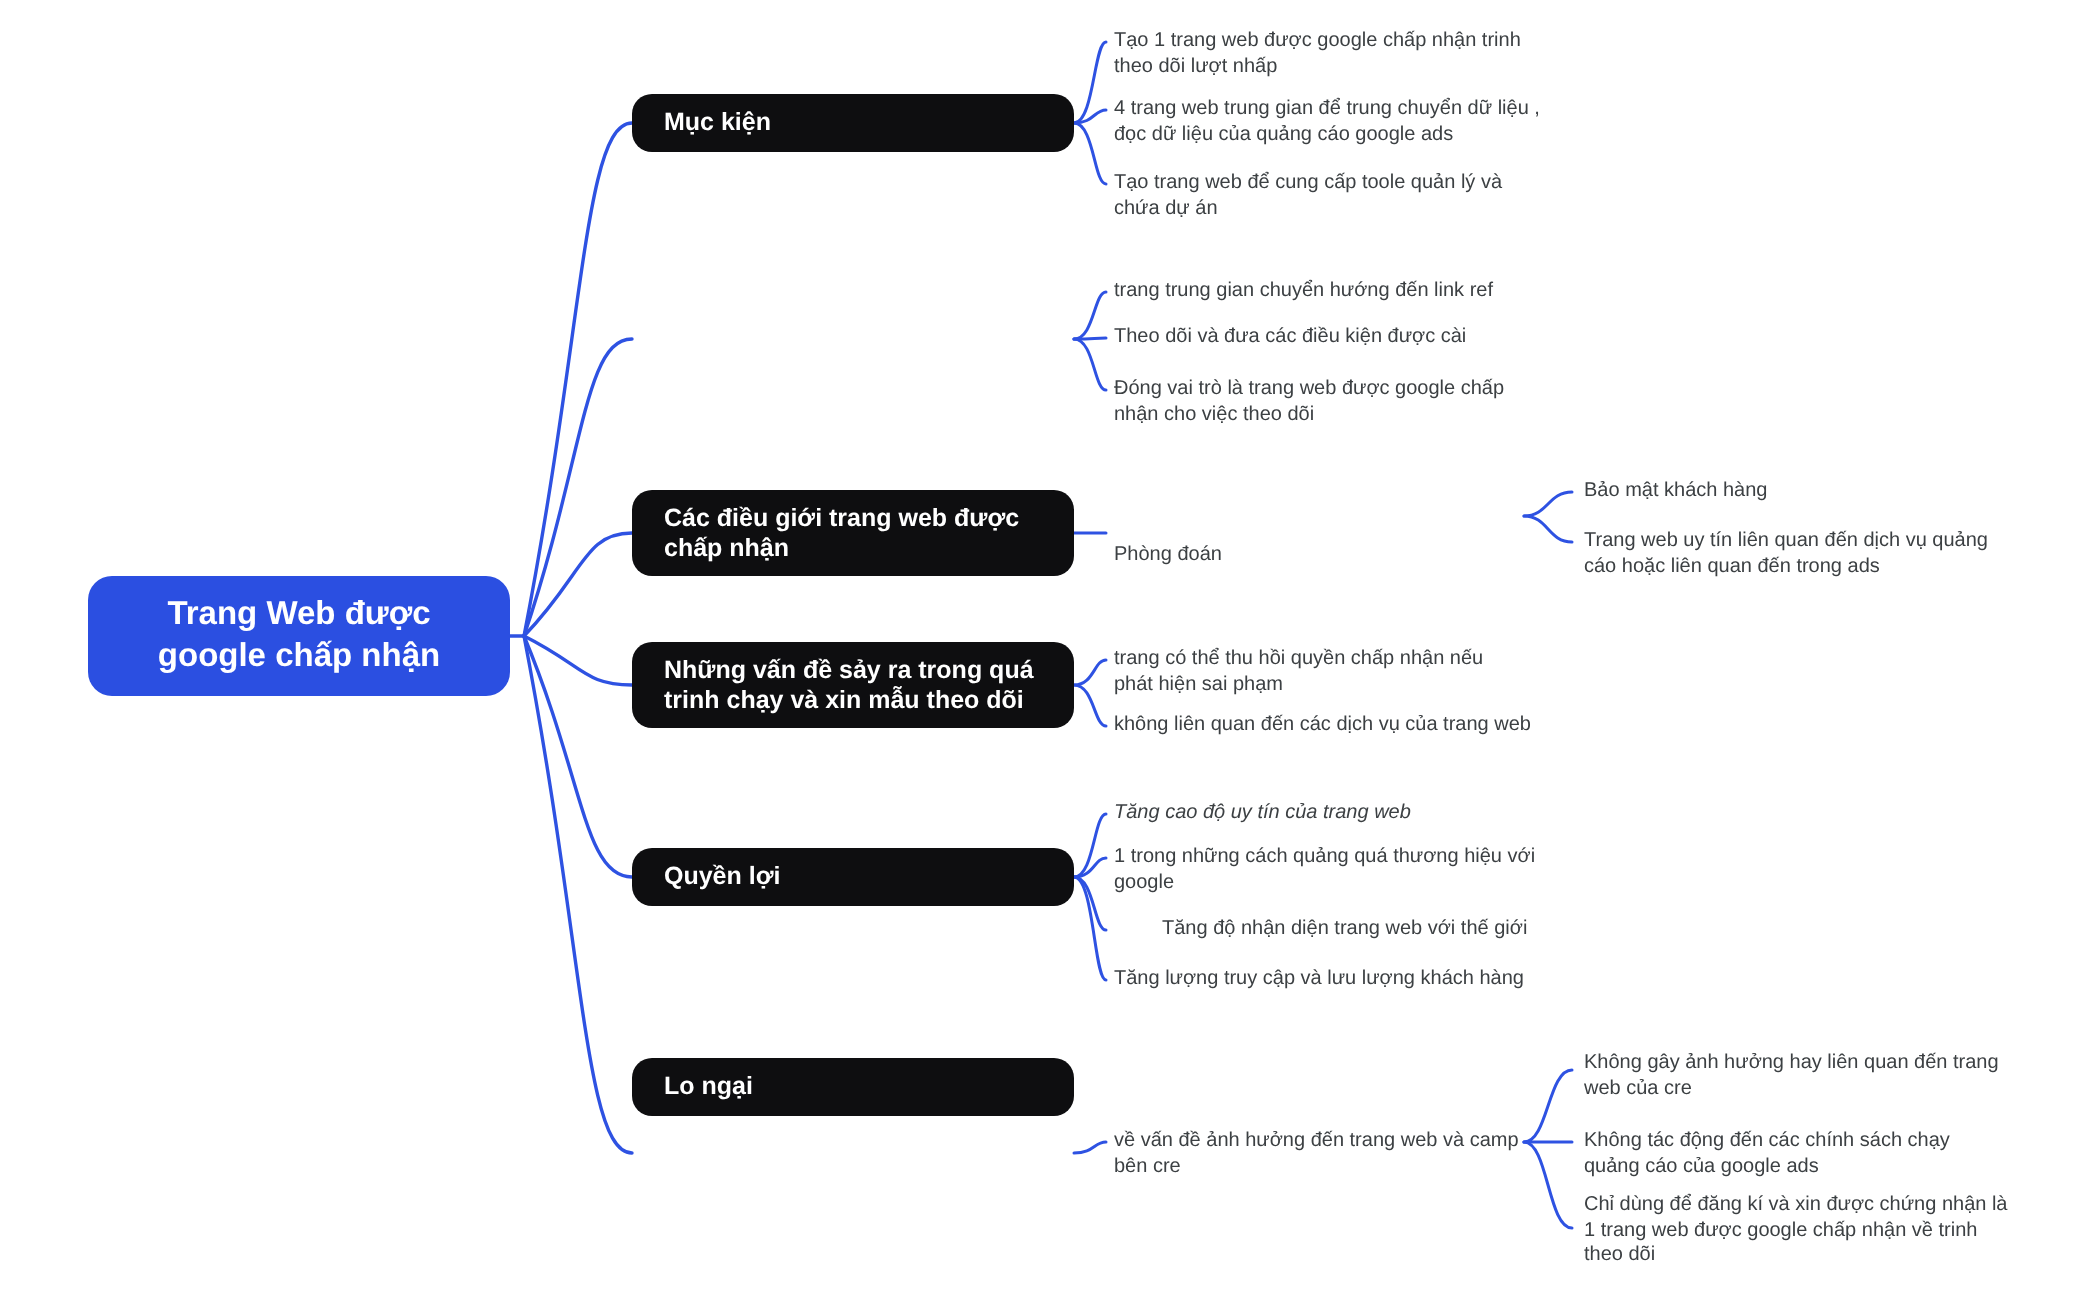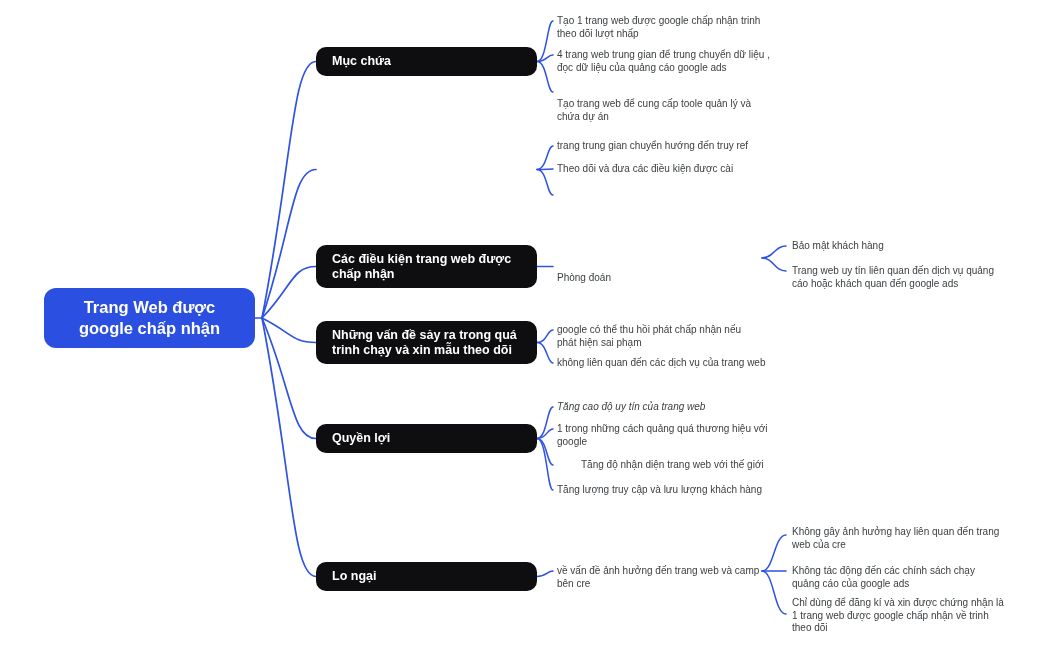--- a/index.html
+++ b/index.html
@@ -24,21 +24,21 @@
     text-align:center;
   }
   .branch-node{
     left:316px;width:221px;background:var(--branch-fill);border-radius:10px;
     color:var(--node-text);font-weight:bold;font-size:12.5px;line-height:15px;
     display:flex;align-items:center;padding:0 16px;
   }
   .branch-1line{height:29px;}
   .branch-2line{height:43px;}
   .b1{top:47px;} .b2{top:148px;} .b3{top:245px;}
-  .b4{top:321px;} .b5{top:424px;} .b6{top:562px;}
+  .b4{top:321px;} .b5{top:424px;} .b6{top:529px;}
   .leaf{
     color:var(--leaf-text);font-size:10px;line-height:12.5px;max-width:255px;
   }
 </style>
 </head>
 <body>
 
 <div class="canvas">
 
   <svg class="connectors" viewBox="0 0 1049 650" xmlns="http://www.w3.org/2000/svg">
@@ -73,44 +73,46 @@
 
     <path class="bracket" d="M537,576.5 C547,576.5 547,571 553,571"></path>
     <path class="bracket" d="M762,571 C774,571 774,535 786,535"></path>
     <path class="bracket" d="M762,571 L786,571"></path>
     <path class="bracket" d="M762,571 C774,571 774,614 786,614"></path>
   </svg>
 
   <div class="node root-node">Trang Web được
 google chấp nhận</div>
 
-  <div class="node branch-node branch-1line b1">Mục chứa</div>
-  <div class="node branch-node branch-2line b3">Các điều kiện trang web được
+  <div class="node branch-node branch-1line b1">Mục kiện</div>
+  <div class="node branch-node branch-2line b3">Các điều giới trang web được
 chấp nhận</div>
   <div class="node branch-node branch-2line b4">Những vấn đề sảy ra trong quá
 trinh chạy và xin mẫu theo dõi</div>
   <div class="node branch-node branch-1line b5">Quyền lợi</div>
   <div class="node branch-node branch-1line b6">Lo ngại</div>
 
   <div class="node leaf" style="left:557px;top:15px;">Tạo 1 trang web được google chấp nhận trinh
 theo dõi lượt nhấp</div>
   <div class="node leaf" style="left:557px;top:49px;">4 trang web trung gian để trung chuyển dữ liệu ,
 đọc dữ liệu của quảng cáo google ads</div>
-  <div class="node leaf" style="left:557px;top:86px;margin-top:12px;">Tạo trang web để cung cấp toole quản lý và
+  <div class="node leaf" style="left:557px;top:86px;">Tạo trang web để cung cấp toole quản lý và
 chứa dự án</div>
 
-  <div class="node leaf" style="left:557px;top:140px;">trang trung gian chuyển hướng đến truy ref</div>
+  <div class="node leaf" style="left:557px;top:140px;">trang trung gian chuyển hướng đến link ref</div>
   <div class="node leaf" style="left:557px;top:163px;">Theo dõi và đưa các điều kiện được cài</div>
+  <div class="node leaf" style="left:557px;top:189px;">Đóng vai trò là trang web được google chấp
+nhận cho việc theo dõi</div>
 
   <div class="node leaf" style="left:557px;top:272px;">Phòng đoán</div>
   <div class="node leaf" style="left:792px;top:240px;text-align:center;">Bảo mật khách hàng</div>
   <div class="node leaf" style="left:792px;top:265px;">Trang web uy tín liên quan đến dịch vụ quảng
-cáo hoặc khách quan đến google ads</div>
+cáo hoặc liên quan đến trong ads</div>
 
-  <div class="node leaf" style="left:557px;top:324px;">google có thể thu hồi phát chấp nhận nếu
+  <div class="node leaf" style="left:557px;top:324px;">trang có thể thu hồi quyền chấp nhận nếu
 phát hiện sai phạm</div>
   <div class="node leaf" style="left:557px;top:357px;">không liên quan đến các dịch vụ của trang web</div>
 
   <div class="node leaf" style="left:557px;top:401px;font-style:italic;">Tăng cao độ uy tín của trang web</div>
   <div class="node leaf" style="left:557px;top:423px;">1 trong những cách quảng quá thương hiệu với
 google</div>
   <div class="node leaf" style="left:555px;top:459px;margin-left:26px;">Tăng độ nhận diện trang web với thế giới</div>
   <div class="node leaf" style="left:557px;top:484px;">Tăng lượng truy cập và lưu lượng khách hàng</div>
 
   <div class="node leaf" style="left:557px;top:565px;">về vấn đề ảnh hưởng đến trang web và camp

